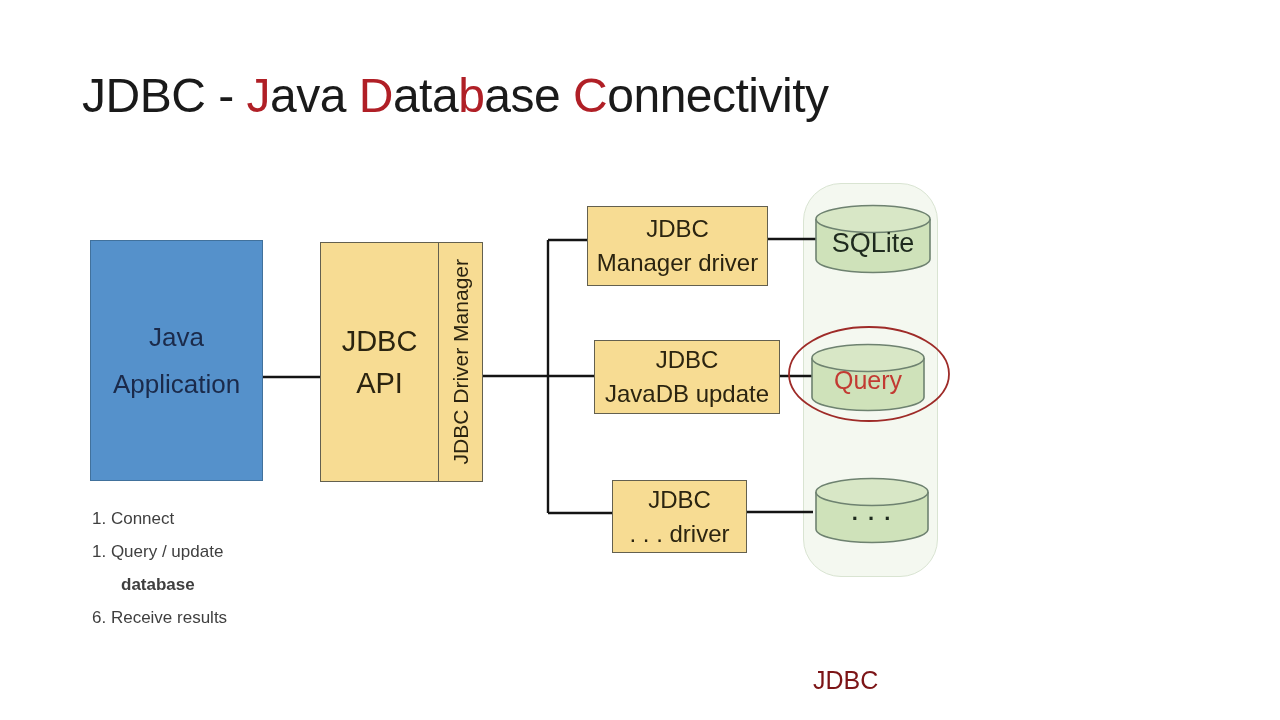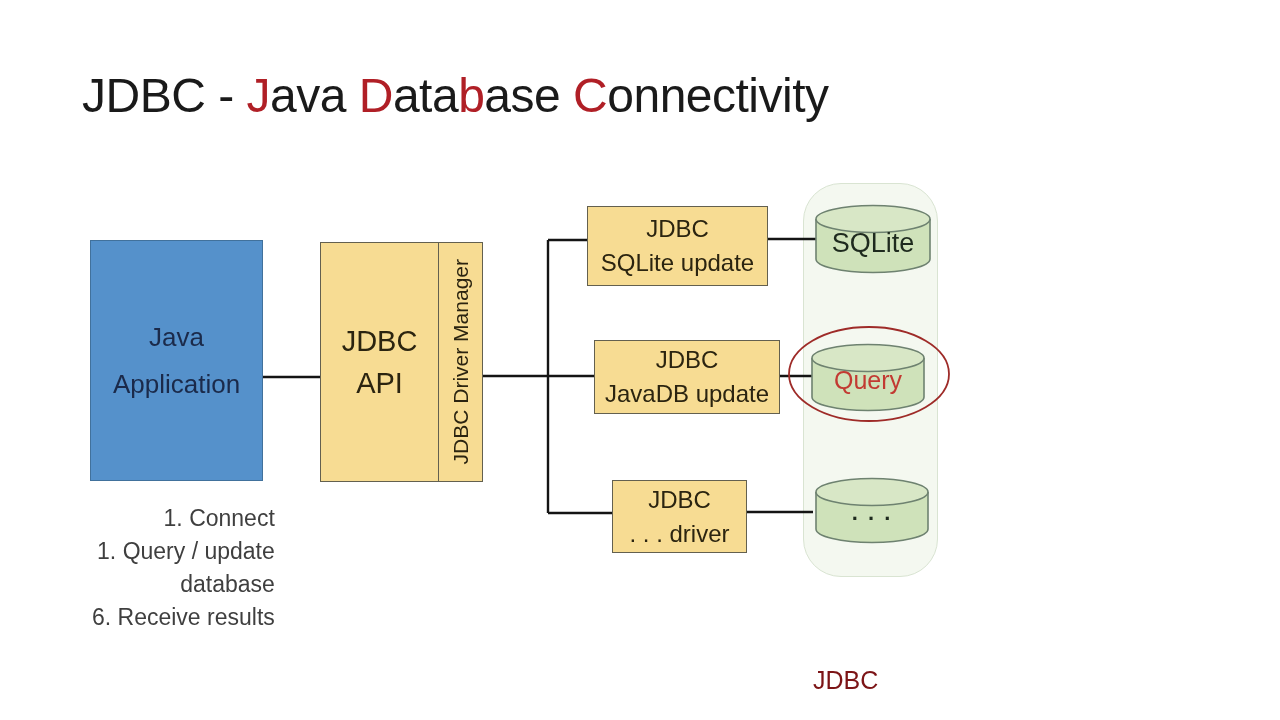--- a/index.html
+++ b/index.html
@@ -61,23 +61,23 @@
   .connector{stroke:var(--line);stroke-width:2.4;fill:none;}
   .cyl{fill:var(--green-fill);stroke:var(--green-stroke);stroke-width:1.6;}
   .cyl-top{fill:var(--green-top);stroke:var(--green-stroke);stroke-width:1.6;}
   .highlight-ellipse{fill:none;stroke:#9e2b28;stroke-width:1.8;}
 
   .db-label{position:absolute;transform:translate(-50%,-50%);font-size:27px;
        color:var(--db-label-dark);white-space:nowrap;}
   .db-label.red{color:var(--javadb-red);font-size:25px;}
   .db-label.dots{font-size:22px;font-weight:bold;letter-spacing:2px;}
 
-  .steps{position:absolute;left:92px;top:502px;font-size:23px;line-height:33px;
-       color:var(--list-gray);text-align:right;}
-  .step.indent{padding-left:29px;}
+  .steps{position:absolute;left:92px;top:502px;font-size:17px;line-height:33px;
+       color:var(--list-gray);}
+  .step.indent{padding-left:29px;font-weight:bold;}
 
   .dbms-caption{position:absolute;left:813px;top:588px;font-size:25px;line-height:37px;
        color:var(--title-dark);white-space:pre;}
   .dbms-abbr{color:var(--maroon);}
 </style>
 </head>
 <body>
 
 <div class="slide">
 
@@ -95,21 +95,21 @@
       <div>JDBC</div>
       <div>API</div>
     </div>
     <div class="api-strip">
       <span class="vtext">JDBC Driver Manager</span>
     </div>
   </div>
 
   <div class="box driver-box driver-1">
     <div>JDBC</div>
-    <div>SQLite update</div>
+    <div>Manager driver</div>
   </div>
   <div class="box driver-box driver-2">
     <div>JDBC</div>
     <div>JavaDB update</div>
   </div>
   <div class="box driver-box driver-3">
     <div>JDBC</div>
     <div>. . . driver</div>
   </div>
 

